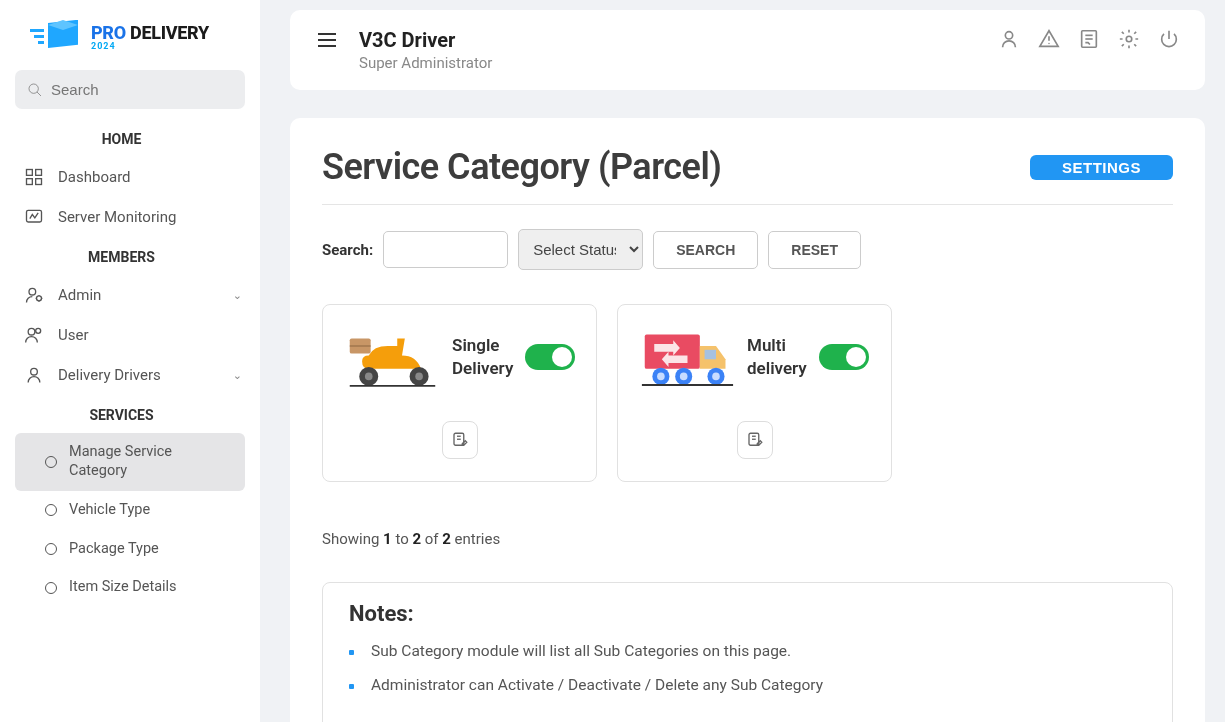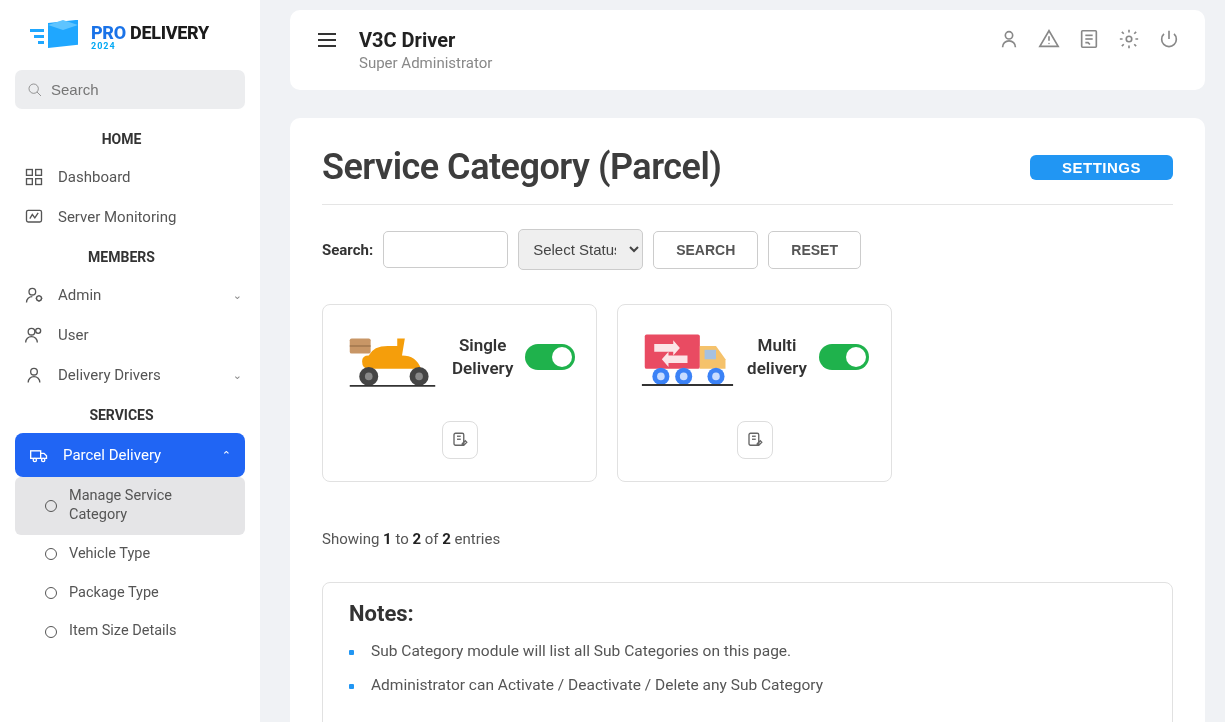--- a/index.html
+++ b/index.html
@@ -194,21 +194,20 @@
     margin-top: 34px;
   }
   .card {
     width: 275px;
     border: 1px solid #e1e1e1;
     border-radius: 8px;
     padding: 22px;
     display: flex;
     flex-direction: column;
     gap: 34px;
-    text-align: center;
   }
   .card-top {
     display: flex;
     align-items: center;
     gap: 12px;
   }
   .card-img { width: 95px; height: 60px; flex-shrink: 0; }
   .card-title { font-size: 17px; font-weight: 600; color: #333; line-height: 1.35; }
   .toggle {
     width: 50px; height: 26px; background: #1fb24c; border-radius: 26px; position: relative;
@@ -336,30 +335,20 @@
             <circle cx="12" cy="8" r="4"></circle>
             <path d="M5 21c0-4 3-7 7-7s7 3 7 7"></path>
           </svg>
         <span>Delivery Drivers</span>
         <span class="chev">⌄</span>
       </div>
     </div>
 
     <div class="nav-section">
       <div class="section-label">SERVICES</div>
-      <div class="nav-item active-parent">
-        <svg viewBox="0 0 24 24">
-            <rect x="2" y="7" width="12" height="9"></rect>
-            <path d="M14 10h4l3 3v3h-7"></path>
-            <circle cx="7" cy="18" r="2"></circle>
-            <circle cx="17" cy="18" r="2"></circle>
-          </svg>
-        <span>Parcel Delivery</span>
-        <span class="chev">⌃</span>
-      </div>
       <div class="sub-item active">
         <span class="circle"></span>
         <span class="label">Manage Service Category</span>
       </div>
       <div class="sub-item">
         <span class="circle"></span>
         <span class="label">Vehicle Type</span>
       </div>
       <div class="sub-item">
         <span class="circle"></span>

